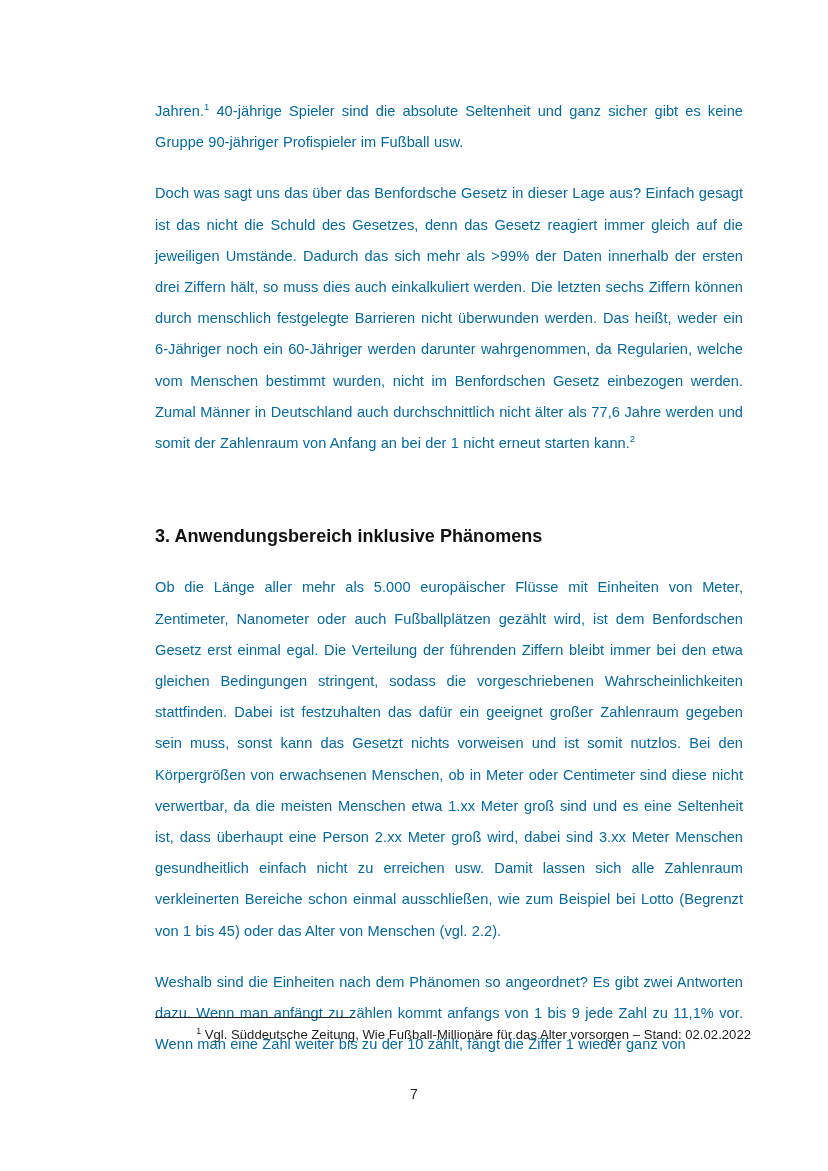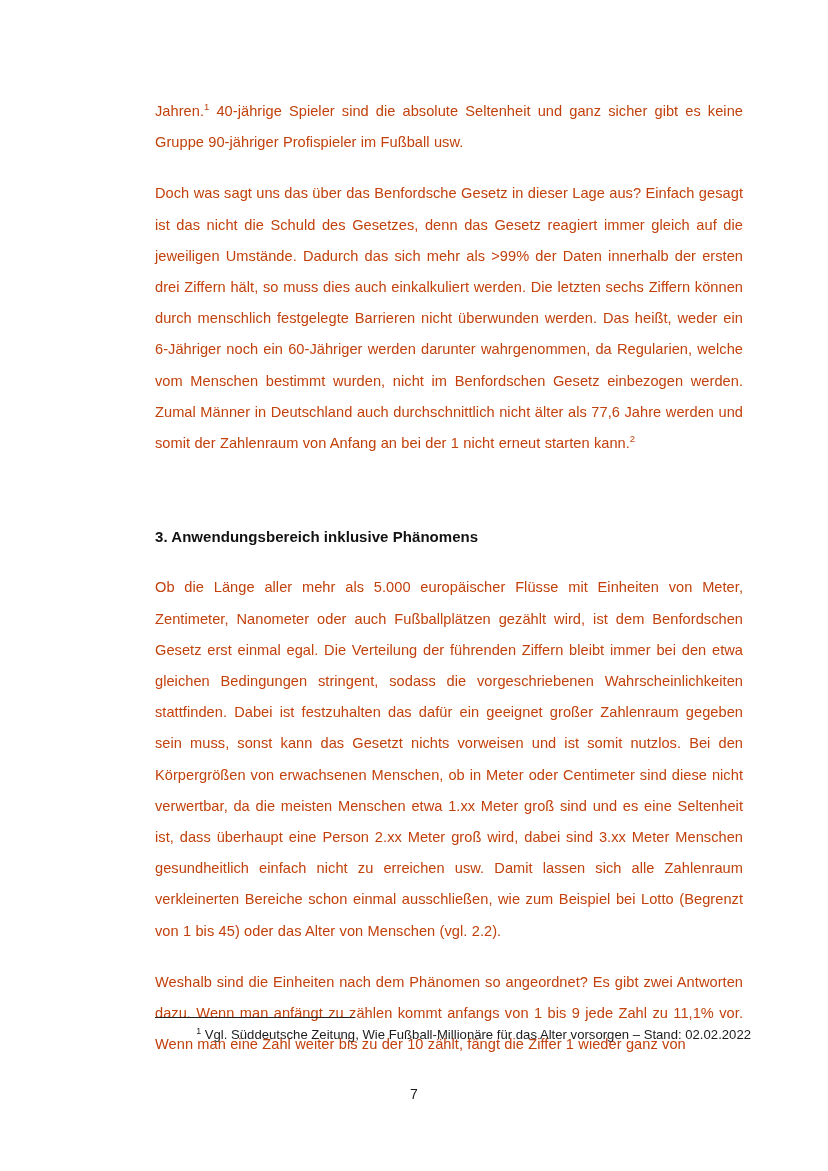--- a/index.html
+++ b/index.html
@@ -32,37 +32,37 @@
   }
 
   p.body-par {
     margin: 0 8px 20px 0;
     font-size: 14.6px;
     line-height: 31.2px;
     text-align: justify;
     text-justify: inter-word;
     letter-spacing: 0.05px;
     word-spacing: 0.2px;
-    color: #c2410c;
+    color: #0369a1;
   }
 
   p.body-par:last-of-type {
     margin-bottom: 0;
   }
 
   .sup {
     font-size: 9.5px;
     vertical-align: super;
     line-height: 0;
   }
 
   h2.section-heading {
     margin: 0;
     padding: 0;
-    font-size: 15px;
+    font-size: 18px;
     line-height: 31.2px;
     font-weight: bold;
     text-align: left;
     letter-spacing: 0.05px;
     color: #121212;
   }
 
   .heading-block {
     margin: 0 0 20px 0;
     padding-top: 42px;

